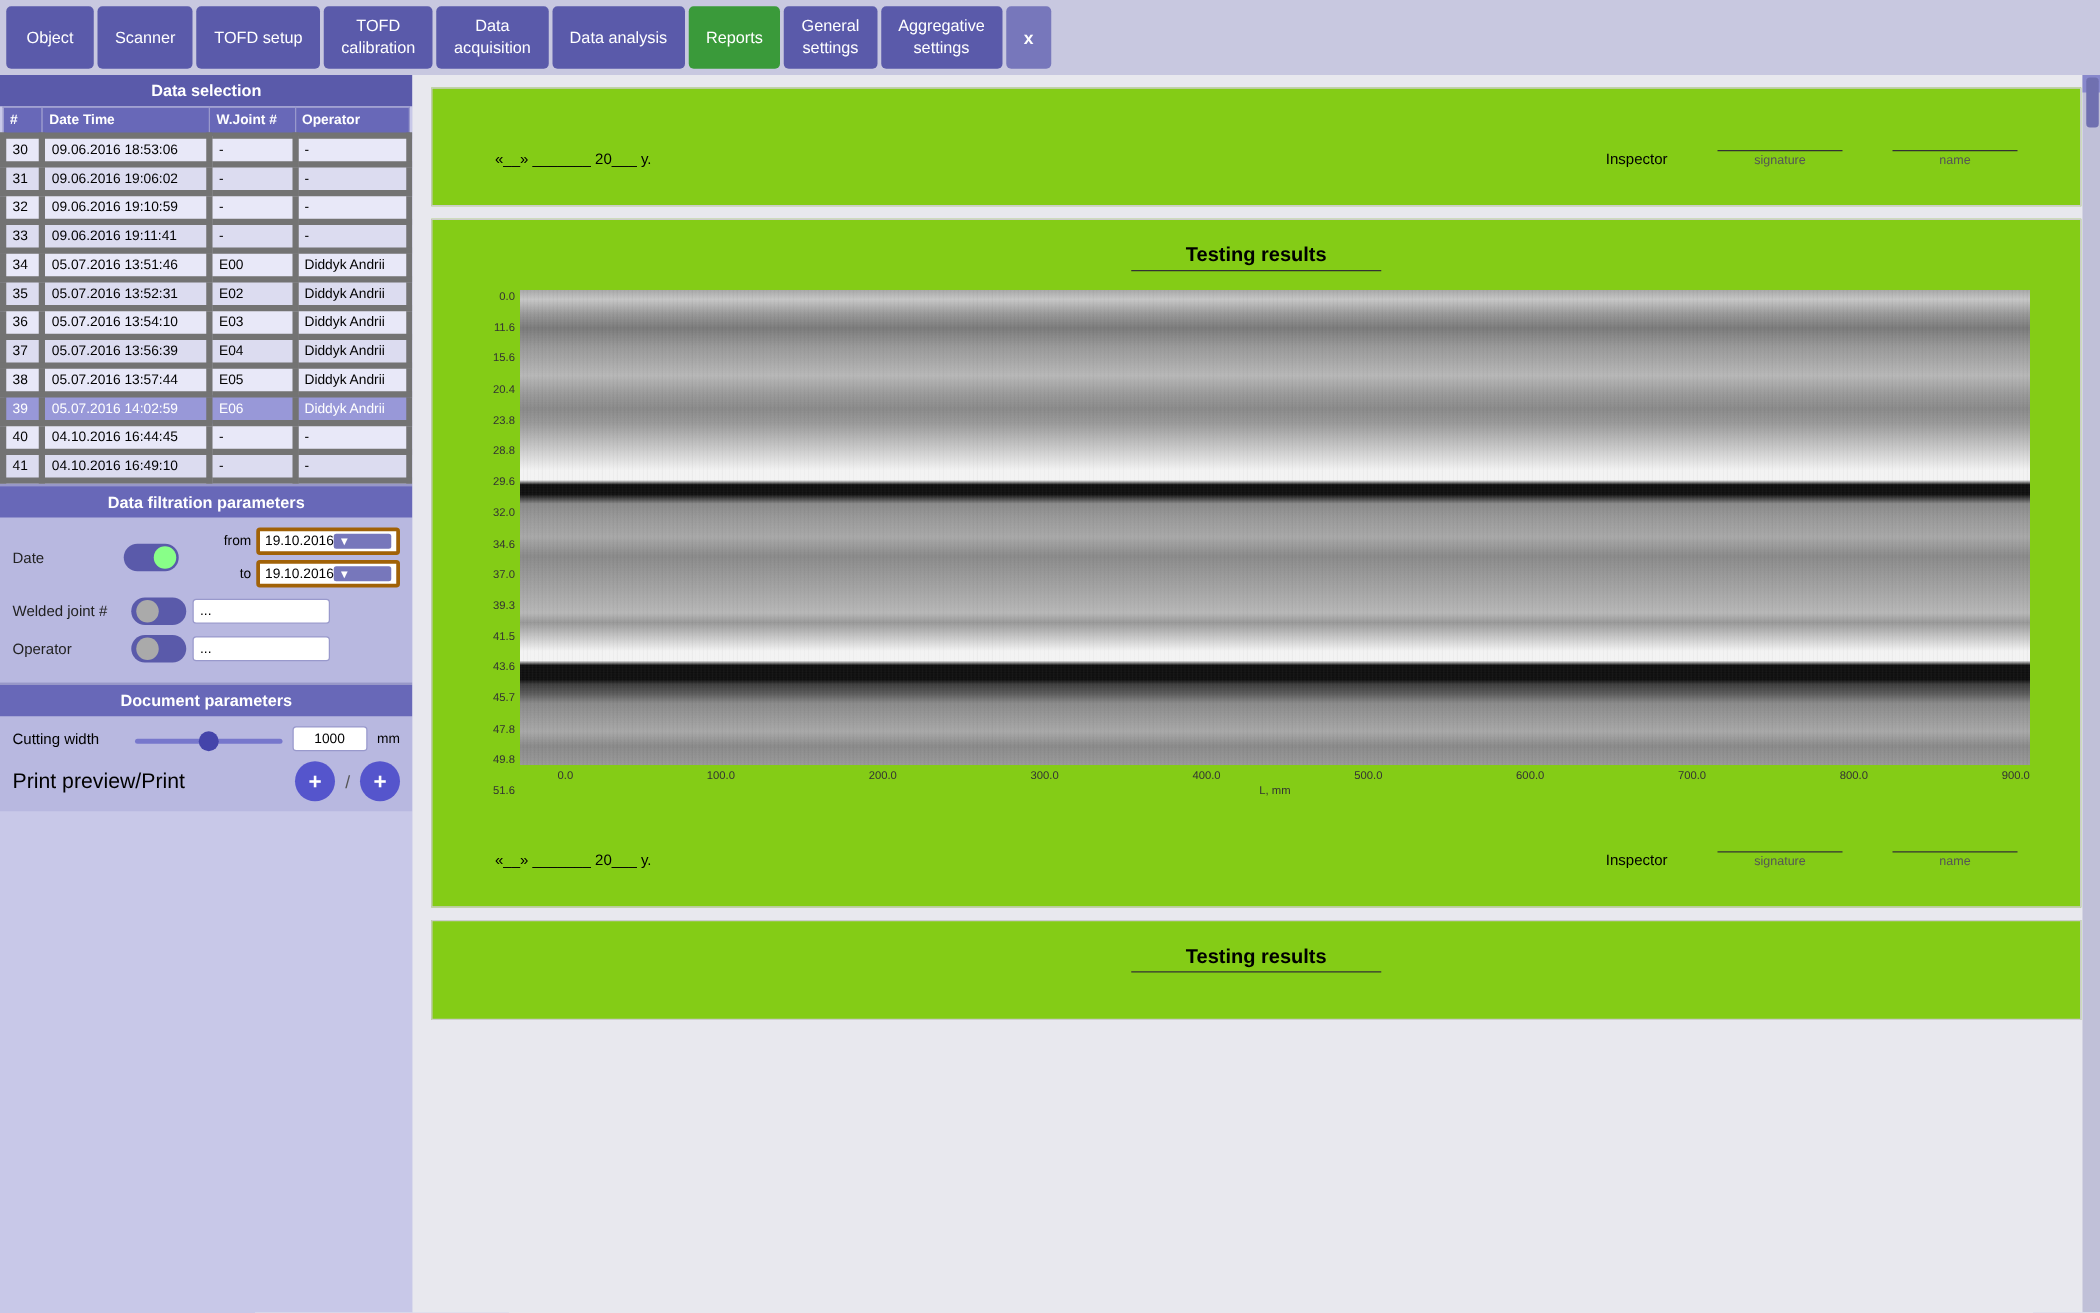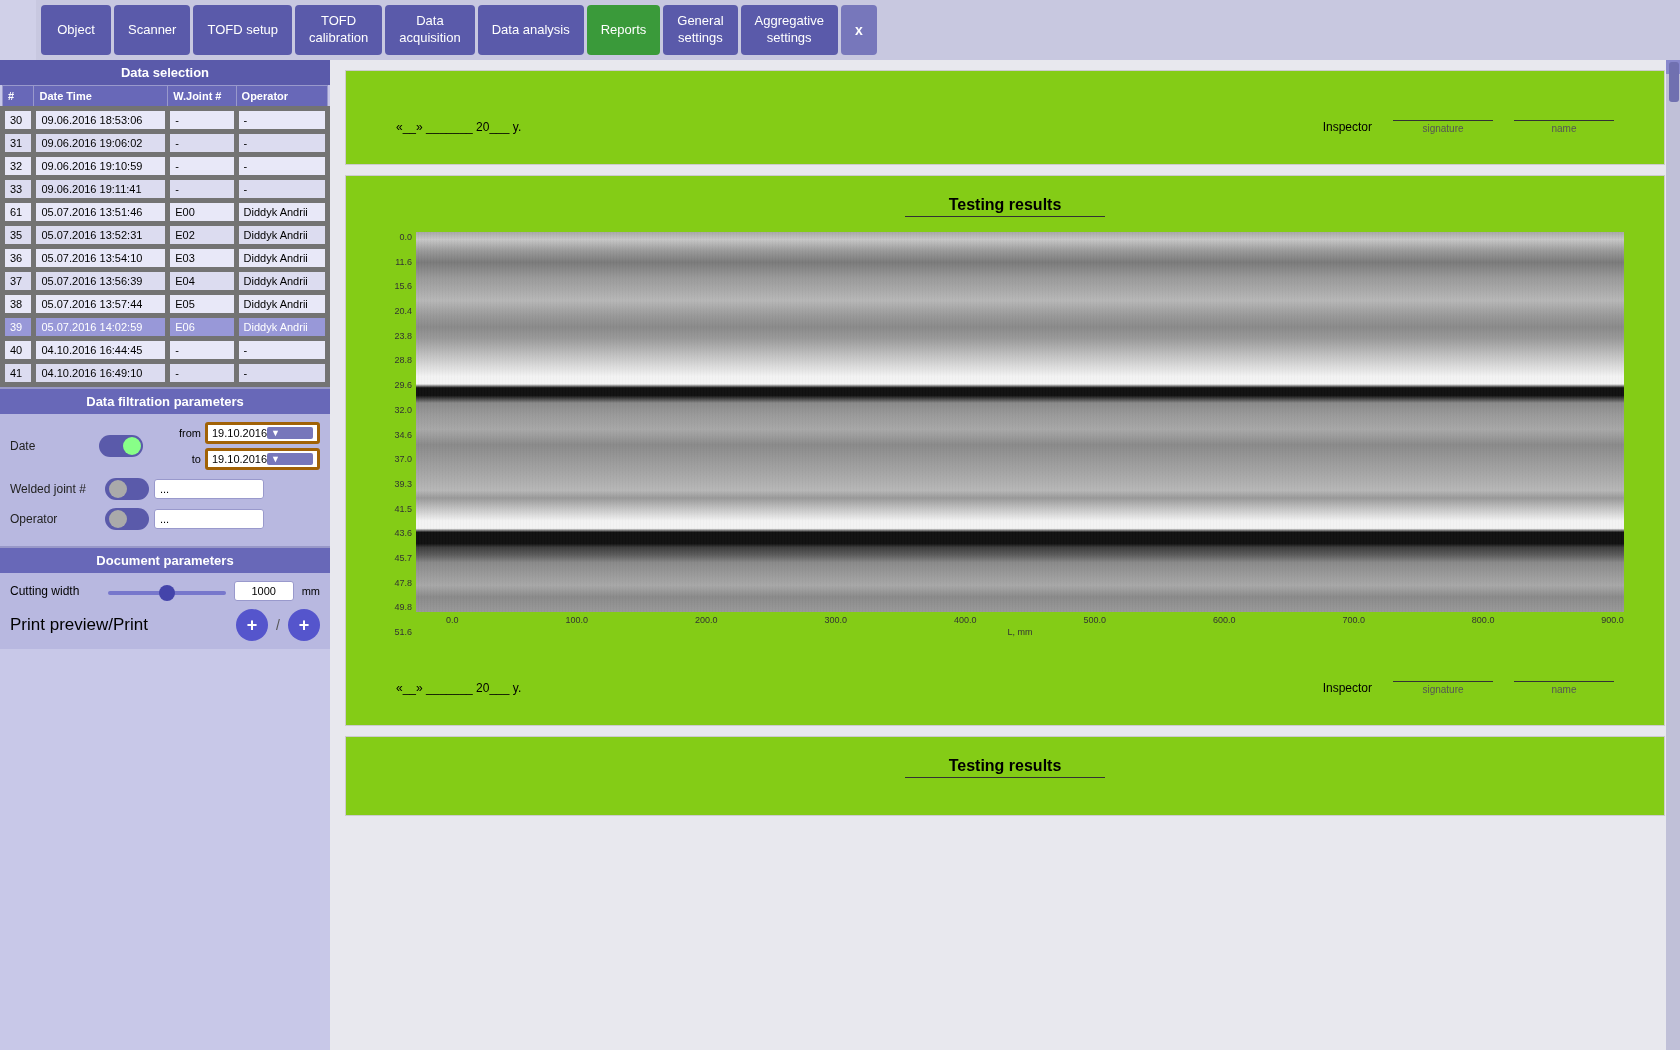--- a/index.html
+++ b/index.html
@@ -6,21 +6,20 @@
     body { font-family: Arial, sans-serif; font-size: 12px; background: #d0d0e8; overflow: hidden; width: 1680px; height: 1050px; }
 
     
     .top-nav {
       display: flex;
       align-items: stretch;
       background: #c8c8e0;
       height: 60px;
       padding: 5px 5px;
       gap: 3px;
-      margin-left: 36px;
     }
     .nav-btn {
       background: #5a5aaa;
       color: white;
       border: none;
       border-radius: 4px;
       padding: 5px 14px;
       font-size: 13px;
       cursor: pointer;
       min-width: 70px;
@@ -292,21 +291,21 @@
     }
 
     .report-signature-row {
       display: flex;
       align-items: flex-end;
       justify-content: space-between;
       padding: 10px 20px;
       font-size: 12px;
     }
     .sig-left { }
-    .sig-inspector { display: flex; gap: 21px; align-items: flex-end; }
+    .sig-inspector { display: flex; gap: 40px; align-items: flex-end; }
     .sig-col { display: flex; flex-direction: column; align-items: center; gap: 2px; }
     .sig-line { border-bottom: 1px solid #333; width: 100px; height: 20px; }
     .sig-caption { font-size: 10px; color: #555; }
 
     .testing-title {
       text-align: center;
       font-weight: bold;
       font-size: 16px;
       margin-bottom: 10px;
       position: relative;
@@ -486,21 +485,21 @@
       <td>-</td>
       <td>-</td>
     </tr>
             <tr>
       <td>33</td>
       <td>09.06.2016 19:11:41</td>
       <td>-</td>
       <td>-</td>
     </tr>
             <tr>
-      <td>61</td>
+      <td>34</td>
       <td>05.07.2016 13:51:46</td>
       <td>E00</td>
       <td>Diddyk Andrii</td>
     </tr>
             <tr>
       <td>35</td>
       <td>05.07.2016 13:52:31</td>
       <td>E02</td>
       <td>Diddyk Andrii</td>
     </tr>

